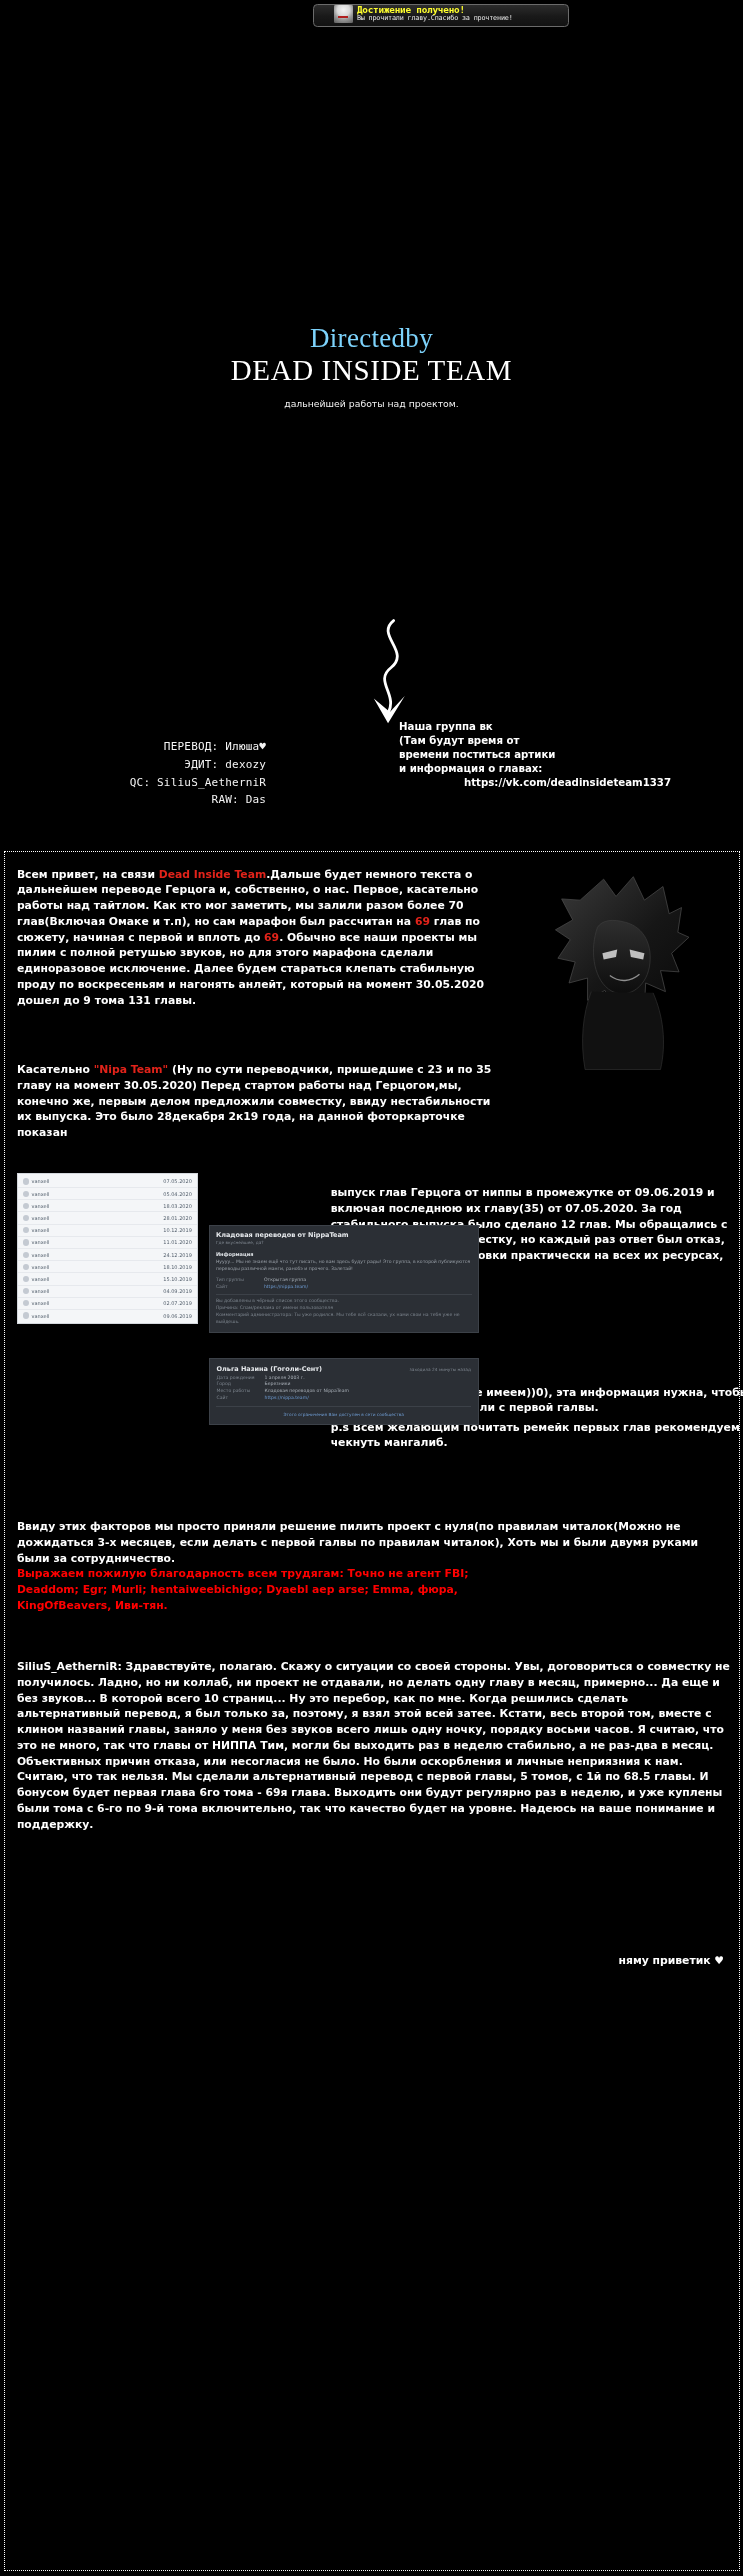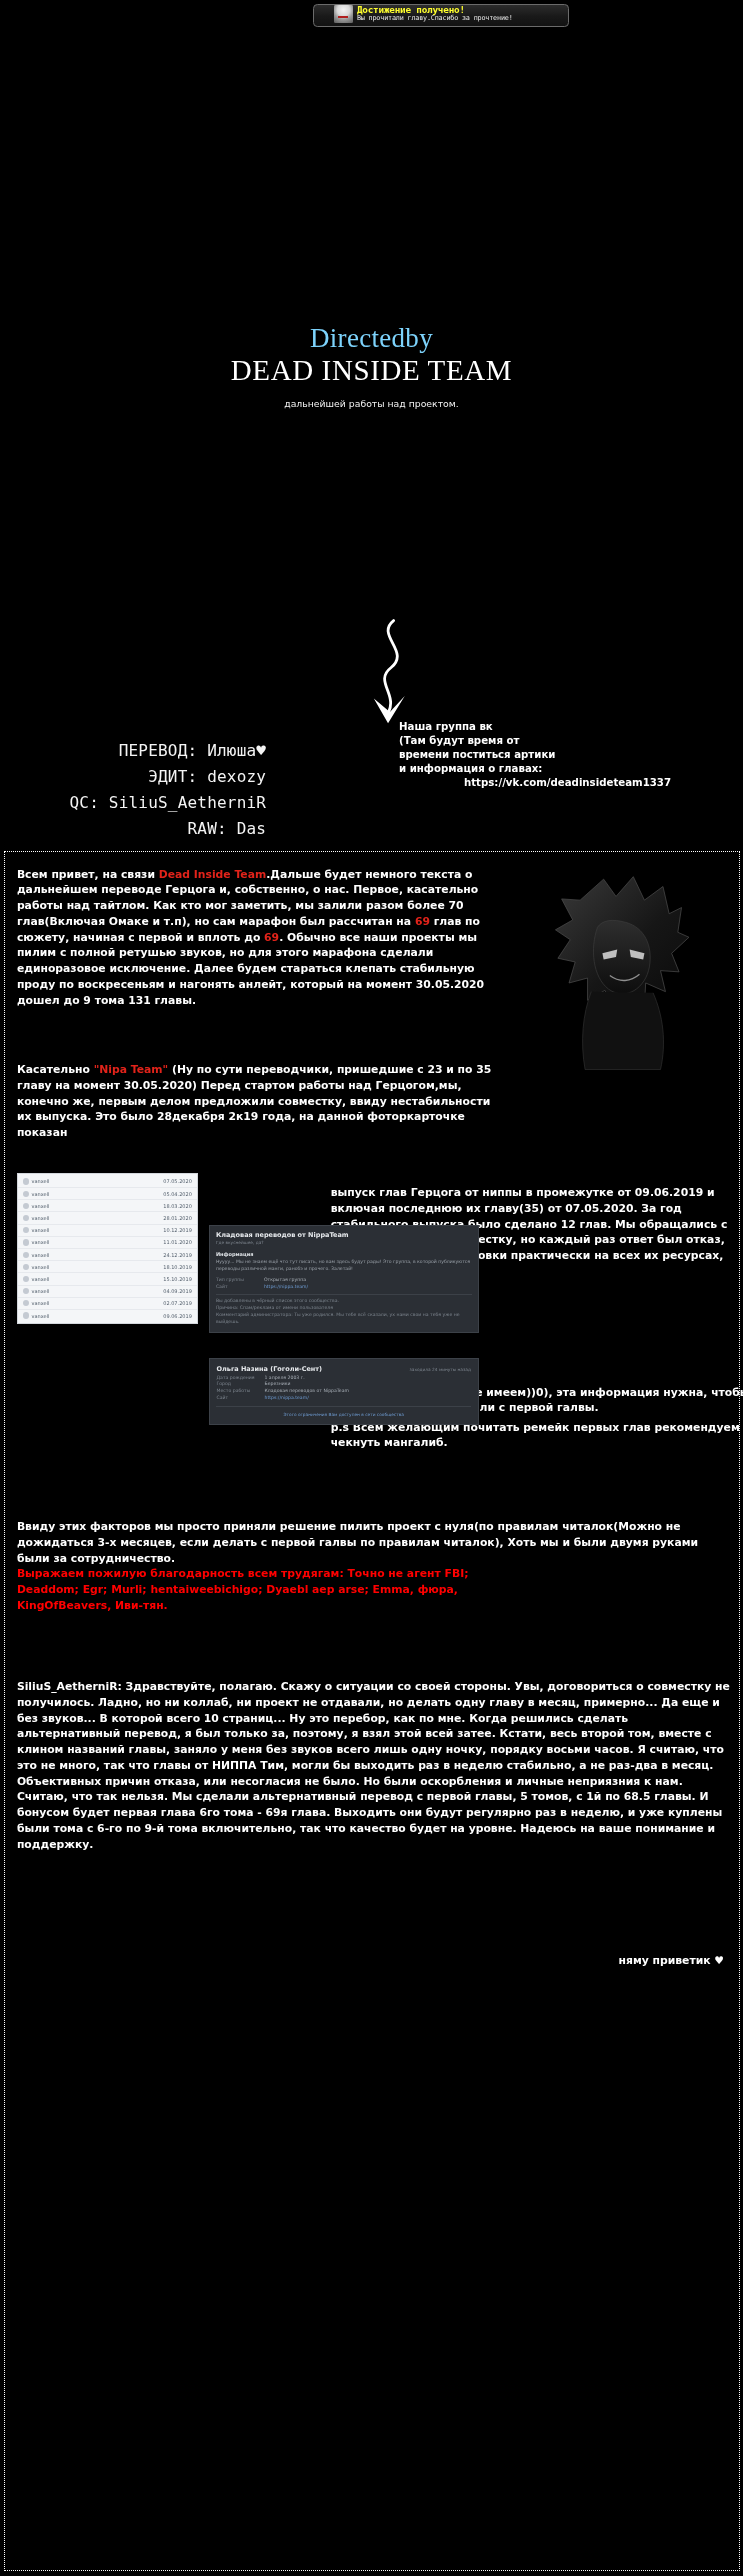--- a/index.html
+++ b/index.html
@@ -104,21 +104,21 @@
     width: 68px; height: 115px;
   }
 
   
   .credits {
     position: absolute;
     left: 6.2px; top: 738px;
     width: 260px;
     text-align: right;
     font-family: "DejaVu Sans Mono", monospace;
-    font-size: 16px;
+    font-size: 11px;
     line-height: 1.62;
     color: #f4f4f4;
     letter-spacing: 0.2px;
   }
 
   
   .vkinfo {
     position: absolute;
     left: 399px; top: 720px;
     width: 337px;
@@ -154,21 +154,21 @@
     color: #ffffff;
   }
   .red { color: #e2231a; }
   .red2 { color: #ff0000; }
 
   .block-a { position: absolute; left: 1.2px; top: 3.7px; width: 495px; }
   .block-b { position: absolute; left: 1.2px; top: 199px; width: 489px; }
   .block-c { position: absolute; left: 315px; top: 322px; width: 421px; }
   .block-d { position: absolute; left: 1.2px; top: 656px; width: 712px; }
   .block-thanks { position: absolute; left: 1.2px; top: 703px; width: 718px; }
-  .block-e { position: absolute; left: 1.2px; top: 816px; width: 718px; }
+  .block-e { position: absolute; left: 1.2px; top: 796px; width: 718px; }
   .block-f { position: absolute; left: 1.2px; top: 1047px; width: 718px; }
   .block-sig { position: absolute; right: 3.7px; top: 1090px; text-align: right; }
 
   
   .portrait {
     position: absolute;
     right: 18.6px; top: 5px;
     width: 186px; height: 204px;
     pointer-events: none;
   }

